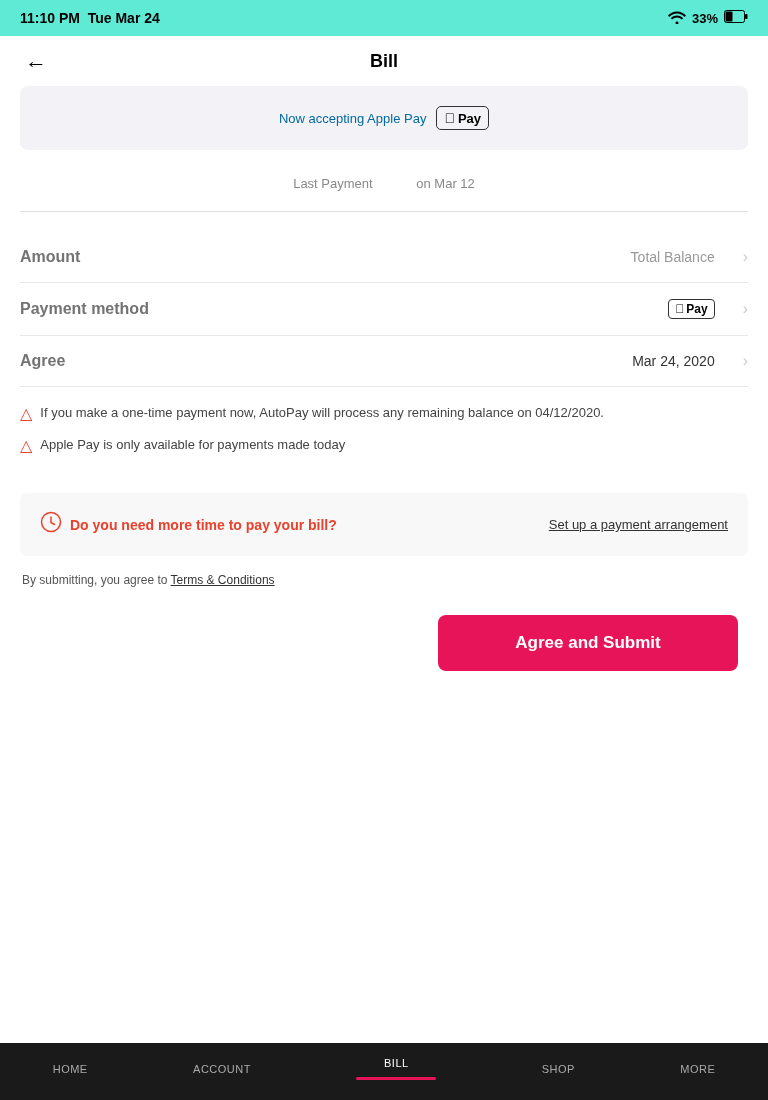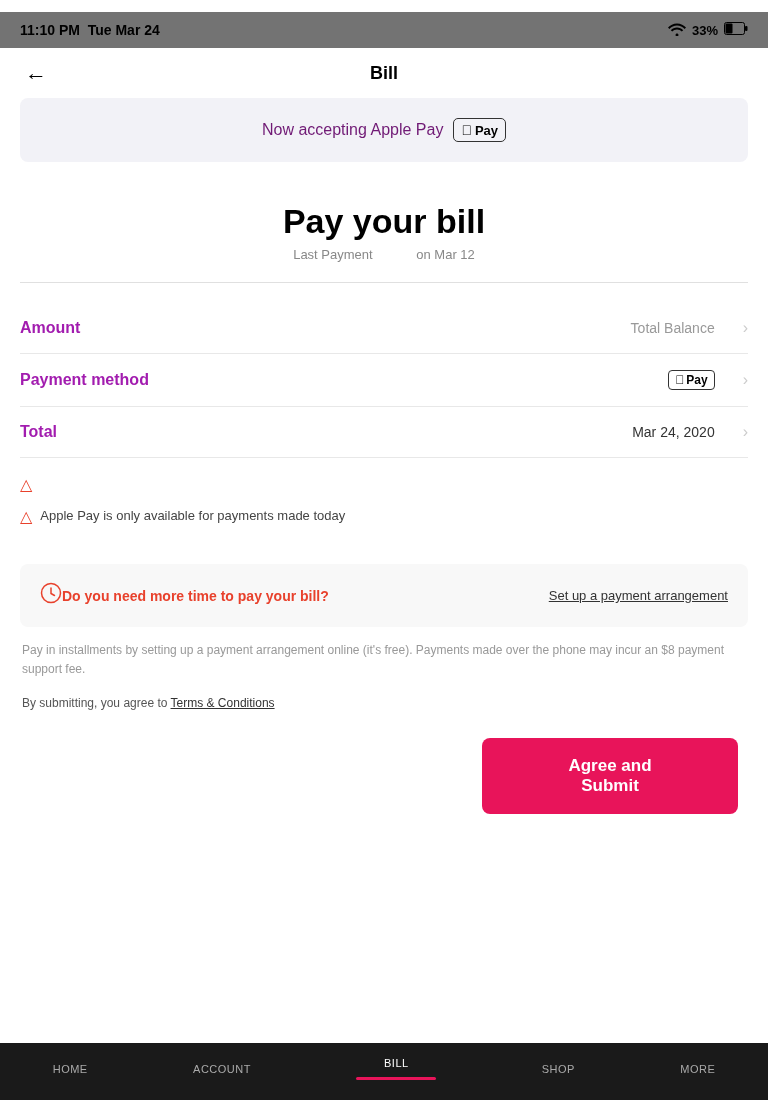--- a/index.html
+++ b/index.html
@@ -14,23 +14,22 @@
     }
 
     
     .status-bar {
       display: flex;
       justify-content: space-between;
       align-items: center;
       padding: 8px 20px;
       font-size: 14px;
       font-weight: 600;
-      background: #737373;
+      background: #5eead4;
       height: 36px;
-      margin-top: 12px;
     }
     .status-bar-left { font-size: 14px; font-weight: 600; }
     .status-bar-right {
       display: flex;
       align-items: center;
       gap: 6px;
       font-size: 13px;
     }
 
     
@@ -64,22 +63,22 @@
       background: #f2f2f7;
       display: flex;
       align-items: center;
       justify-content: center;
       padding: 20px 40px;
       gap: 10px;
       margin: 0 20px;
       border-radius: 8px;
     }
     .apple-pay-banner-text {
-      font-size: 16px;
-      color: #701a75;
+      font-size: 13px;
+      color: #0369a1;
     }
     .apple-pay-badge {
       border: 1.5px solid #333;
       border-radius: 5px;
       padding: 3px 7px;
       font-size: 13px;
       font-weight: 600;
       color: #000;
       display: inline-flex;
       align-items: center;
@@ -133,21 +132,21 @@
       padding: 16px 0;
       border-bottom: 1px solid #e8e8e8;
       cursor: pointer;
     }
     .list-row:first-of-type {
       border-top: 1px solid #e8e8e8;
     }
     .list-row-label {
       font-size: 16px;
       font-weight: 600;
-      color: #a21caf;
+      color: #737373;
     }
     .list-row-right {
       display: flex;
       align-items: center;
       gap: 28px;
     }
     .list-row-value {
       font-size: 14px;
       color: #999;
     }
@@ -199,21 +198,21 @@
       border-radius: 8px;
       padding: 18px 20px;
       display: flex;
       align-items: center;
       justify-content: space-between;
       margin: 10px 0;
     }
     .payment-arrangement-left {
       display: flex;
       align-items: center;
-      gap: 0;
+      gap: 8px;
     }
     .clock-icon {
       color: #e8412c;
       font-size: 20px;
     }
     .payment-arrangement-question {
       font-size: 14px;
       font-weight: 600;
       color: #e8412c;
     }
@@ -254,21 +253,21 @@
     }
     .submit-btn {
       background: #e8145a;
       color: #fff;
       border: none;
       border-radius: 8px;
       padding: 18px 76px;
       font-size: 17px;
       font-weight: 600;
       cursor: pointer;
-      width: 256px;
+      width: 300px;
     }
 
     
     .bottom-nav {
       position: fixed;
       bottom: 0;
       left: 0;
       width: 768px;
       background: #1a1a1a;
       display: flex;
@@ -347,21 +346,20 @@
   <div class="apple-pay-banner">
     <span class="apple-pay-banner-text">Now accepting Apple Pay</span>
     <span class="apple-pay-badge">
       <span class="apple-logo"></span>
       <span>Pay</span>
     </span>
   </div>
 
   <div class="main-content">
 
-    <h1 class="pay-bill-title">Pay your bill</h1>
     <p class="last-payment">
       <span>Last Payment</span>
       <span>on Mar 12</span>
     </p>
 
     <div class="divider"></div>
 
     <div class="list-row">
       <span class="list-row-label">Amount</span>
       <div class="list-row-right">
@@ -374,51 +372,51 @@
       <span class="list-row-label">Payment method</span>
       <div class="list-row-right">
         <span class="apple-pay-small">
           <span></span>Pay
         </span>
         <span class="chevron">›</span>
       </div>
     </div>
 
     <div class="list-row">
-      <span class="list-row-label">Total</span>
+      <span class="list-row-label">Agree</span>
       <div class="list-row-right">
         <span class="list-row-value-dark">Mar 24, 2020</span>
         <span class="chevron">›</span>
       </div>
     </div>
 
     <div class="warnings">
       <div class="warning-item">
         <span class="warning-icon">△</span>
+        <span class="warning-text">If you make a one-time payment now, AutoPay will process any remaining balance on 04/12/2020.</span>
       </div>
       <div class="warning-item">
         <span class="warning-icon">△</span>
         <span class="warning-text">Apple Pay is only available for payments made today</span>
       </div>
     </div>
 
     <div class="payment-arrangement">
       <div class="payment-arrangement-left">
         <span class="clock-icon">
           <svg width="22" height="22" viewBox="0 0 22 22" fill="none">
             <circle cx="11" cy="11" r="9.5" stroke="#e8412c" stroke-width="1.5"></circle>
             <path d="M11 6v5.5l3.5 2" stroke="#e8412c" stroke-width="1.5" stroke-linecap="round"></path>
           </svg>
         </span>
         <span class="payment-arrangement-question">Do you need more time to pay your bill?</span>
       </div>
       <span class="setup-link">Set up a payment arrangement</span>
     </div>
 
-    <p class="footer-text">Pay in installments by setting up a payment arrangement online (it's free). Payments made over the phone may incur an $8 payment support fee.</p>
 
     <p class="terms-text">
       <span>By submitting, you agree to </span><span class="terms-link">Terms &amp; Conditions</span>
     </p>
 
     <div class="submit-btn-container">
       <button class="submit-btn">Agree and Submit</button>
     </div>
 
   </div>

